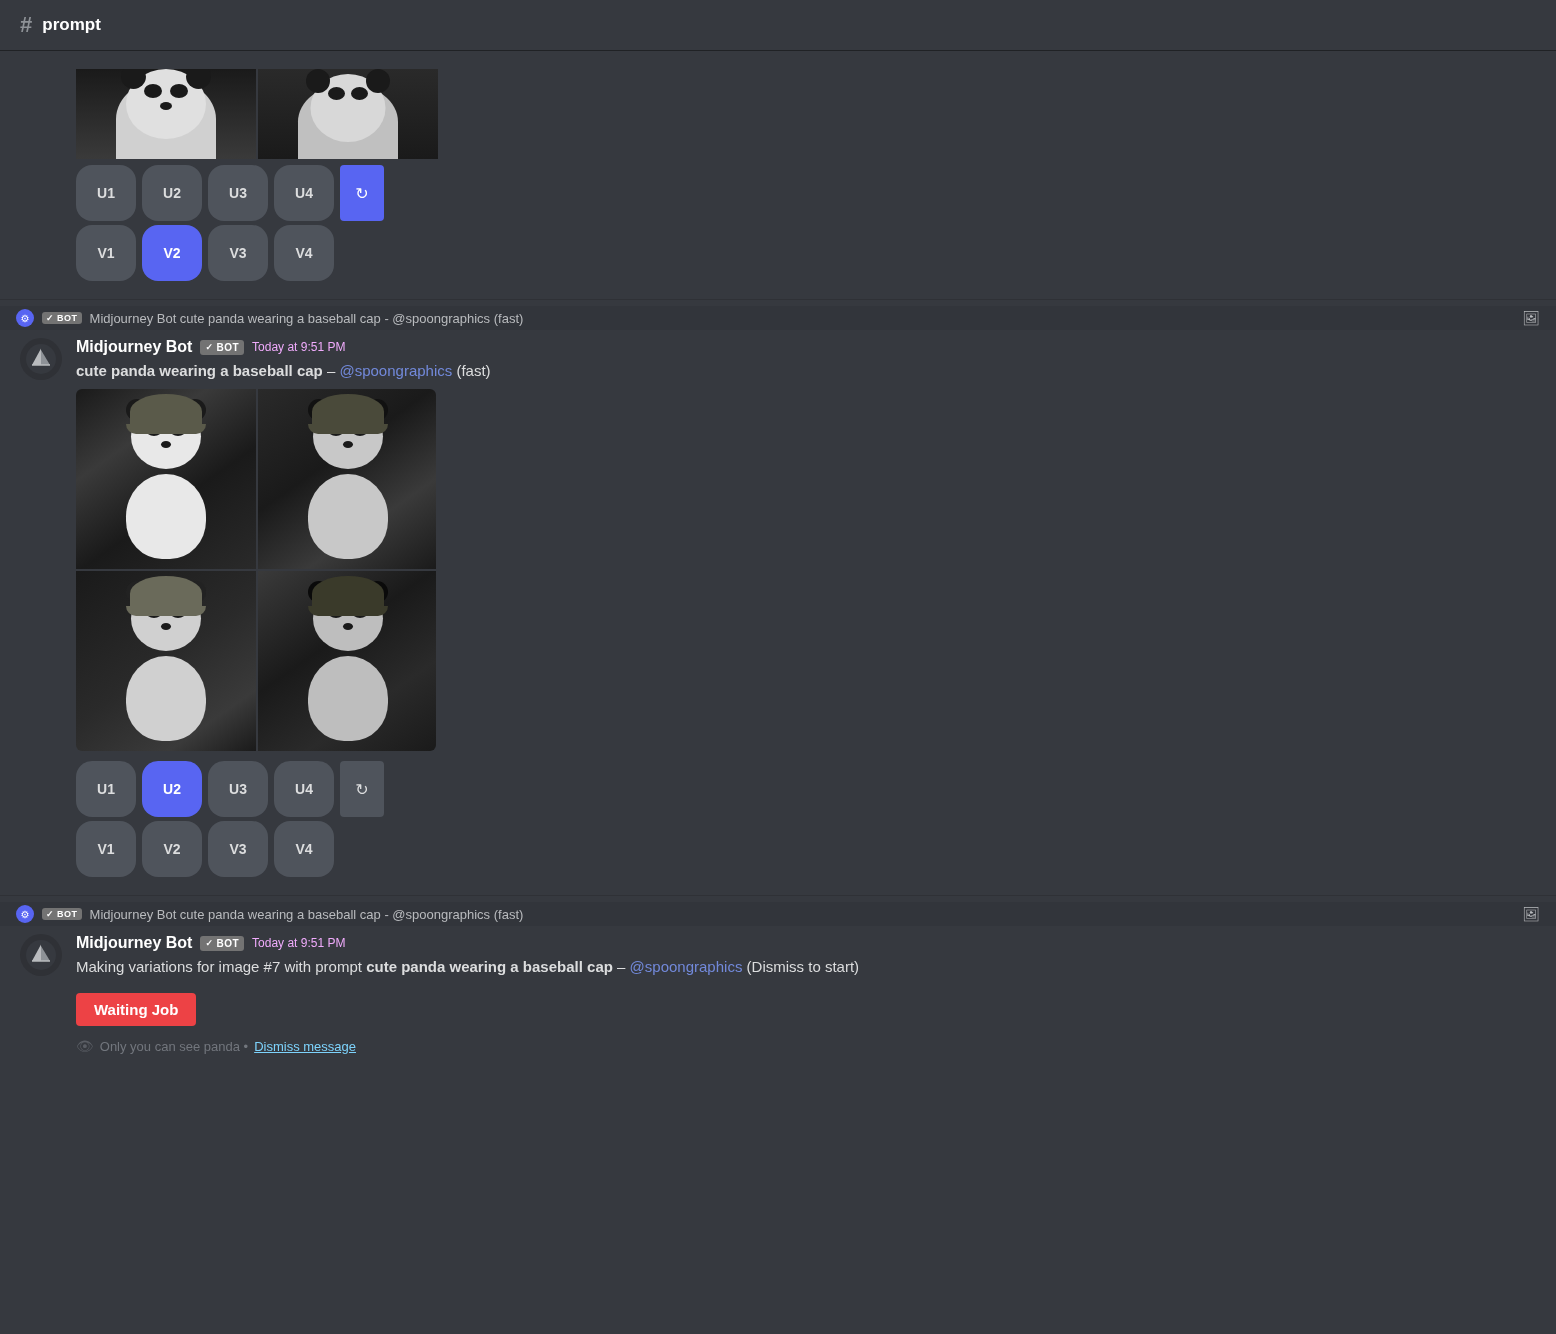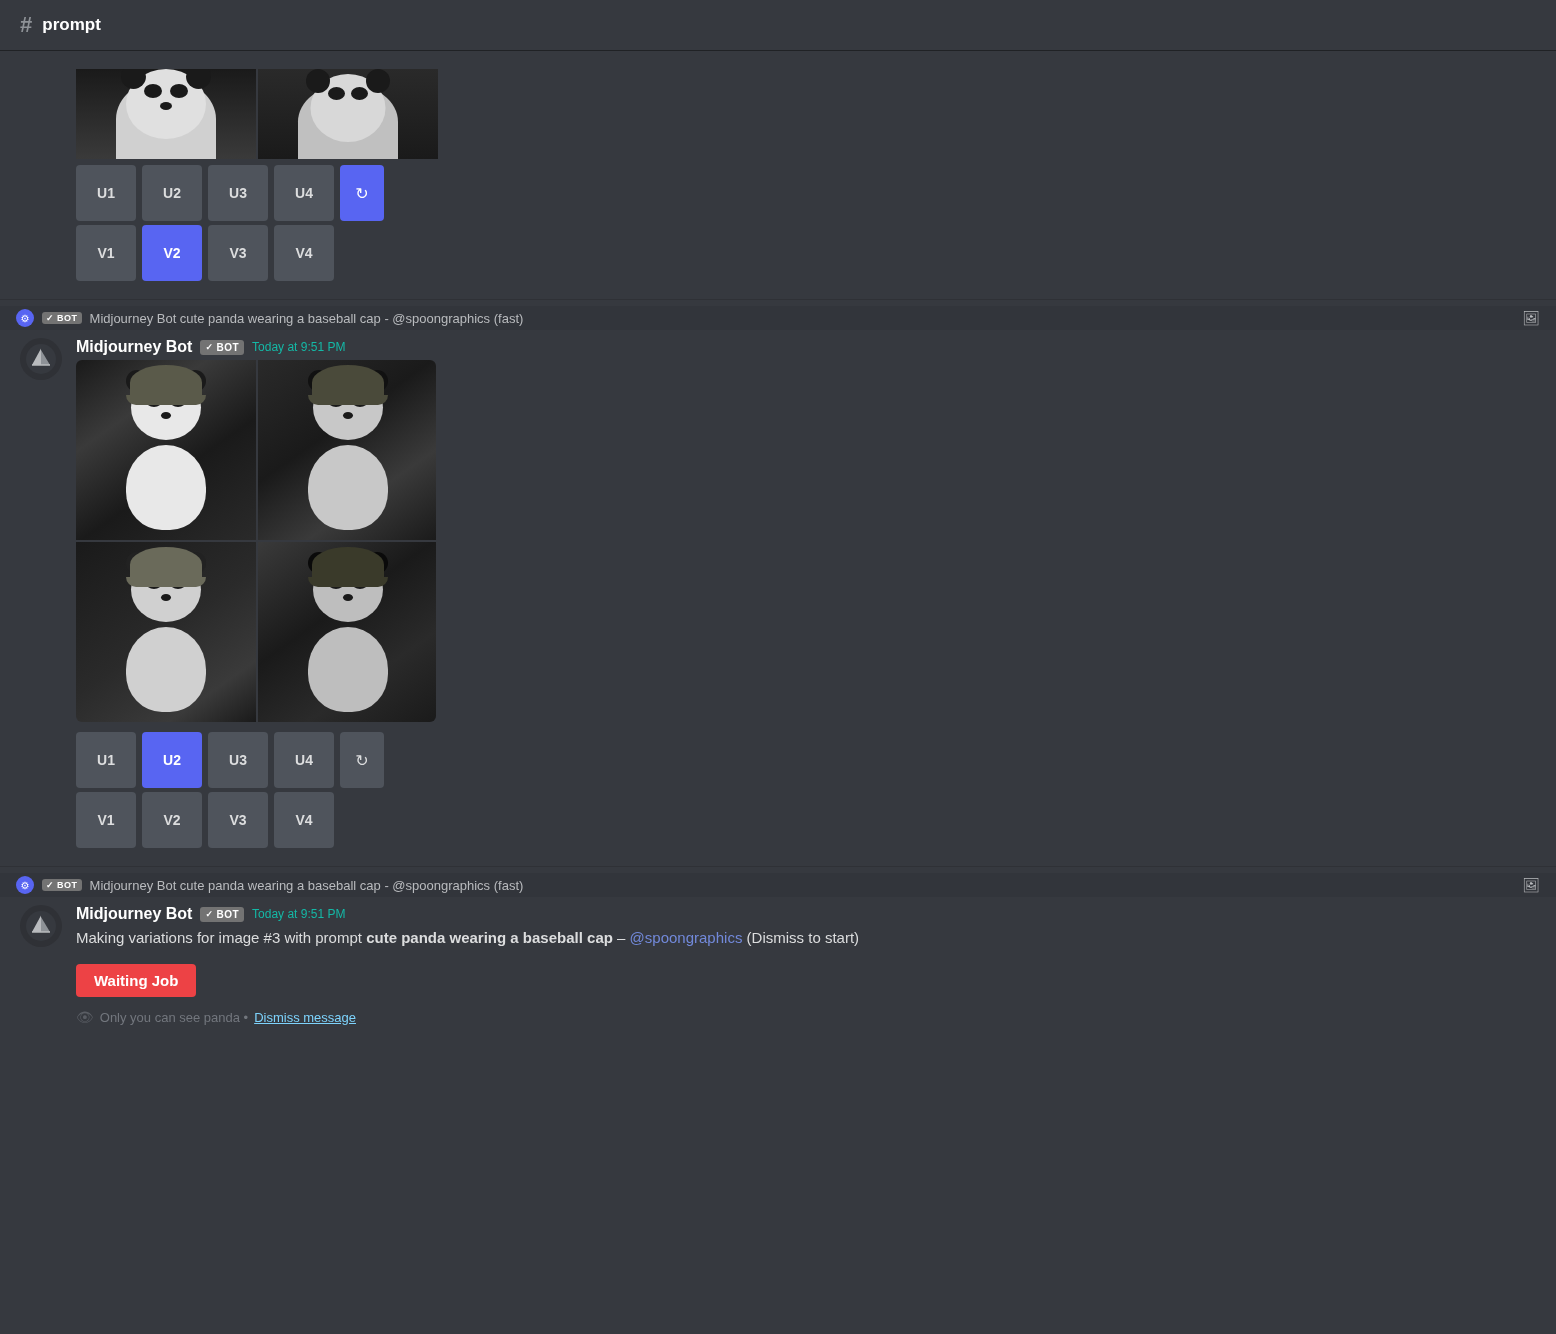--- a/index.html
+++ b/index.html
@@ -89,21 +89,21 @@
       align-items: center;
       gap: 3px;
     }
 
     .bot-badge::before {
       content: '✓';
       font-size: 9px;
     }
 
     .timestamp {
-      color: #14b8a6;
+      color: #f0abfc;
       font-size: 12px;
     }
 
     .message-text {
       color: #dcddde;
       font-size: 15px;
       line-height: 1.4;
       margin-bottom: 8px;
     }
 
@@ -255,21 +255,21 @@
       display: flex;
       gap: 6px;
       flex-wrap: wrap;
       margin-bottom: 4px;
     }
 
     .btn {
       background: #4f545c;
       color: #dcddde;
       border: none;
-      border-radius: 4px;
+      border-radius: 16px;
       padding: 20px 16px;
       font-size: 14px;
       font-weight: 600;
       cursor: pointer;
       min-width: 60px;
     }
 
     .btn.active {
       background: #5865f2;
       color: #fff;
@@ -455,20 +455,27 @@
         <polygon points="20,6 20,28 8,28" fill="#b9bbbe"></polygon>
         <polygon points="20,8 20,28 32,28" fill="#8e9297"></polygon>
         <line x1="8" y1="28" x2="32" y2="28" stroke="#b9bbbe" stroke-width="2"></line>
       </svg>
     </div>
     <div class="message-content">
       <div class="message-meta">
         <span class="bot-name">Midjourney Bot</span>
         <span class="bot-badge">BOT</span>
         <span class="timestamp">Today at 9:51 PM</span>
+      </div>
+      <div class="message-text">
+        <span class="prompt-text">cute panda wearing a baseball cap</span>
+        <span> – </span>
+        <span class="mention">@spoongraphics</span>
+        <span> </span>
+        <span>(fast)</span>
       </div>
 
       <div class="image-grid">
         <div class="image-cell img-panda-1">
           <div class="panda-figure">
             <div class="panda-ear-l"></div>
             <div class="panda-ear-r"></div>
             <div class="panda-head"></div>
             <div class="panda-cap"></div>
             <div class="panda-cap-brim"></div>
@@ -554,21 +561,21 @@
         <line x1="8" y1="28" x2="32" y2="28" stroke="#b9bbbe" stroke-width="2"></line>
       </svg>
     </div>
     <div class="message-content">
       <div class="message-meta">
         <span class="bot-name">Midjourney Bot</span>
         <span class="bot-badge">BOT</span>
         <span class="timestamp">Today at 9:51 PM</span>
       </div>
       <div class="message-text">
-        <span>Making variations for image #3 with prompt </span><span class="prompt-text">cute panda wearing a baseball cap</span><span> – </span><span class="mention">@spoongraphics</span><span> </span><span>(Dismiss to start)</span>
+        <span>Making variations for image #7 with prompt </span><span class="prompt-text">cute panda wearing a baseball cap</span><span> – </span><span class="mention">@spoongraphics</span><span> </span><span>(Dismiss to start)</span>
       </div>
 
       <button class="cancel-btn">Waiting Job</button>
 
       <div class="only-you-row">
         <span style="opacity:0.6; font-size:14px;">👁</span>
         <span>Only you can see panda • </span>
         <span class="dismiss-link">Dismiss message</span>
       </div>
     </div>

